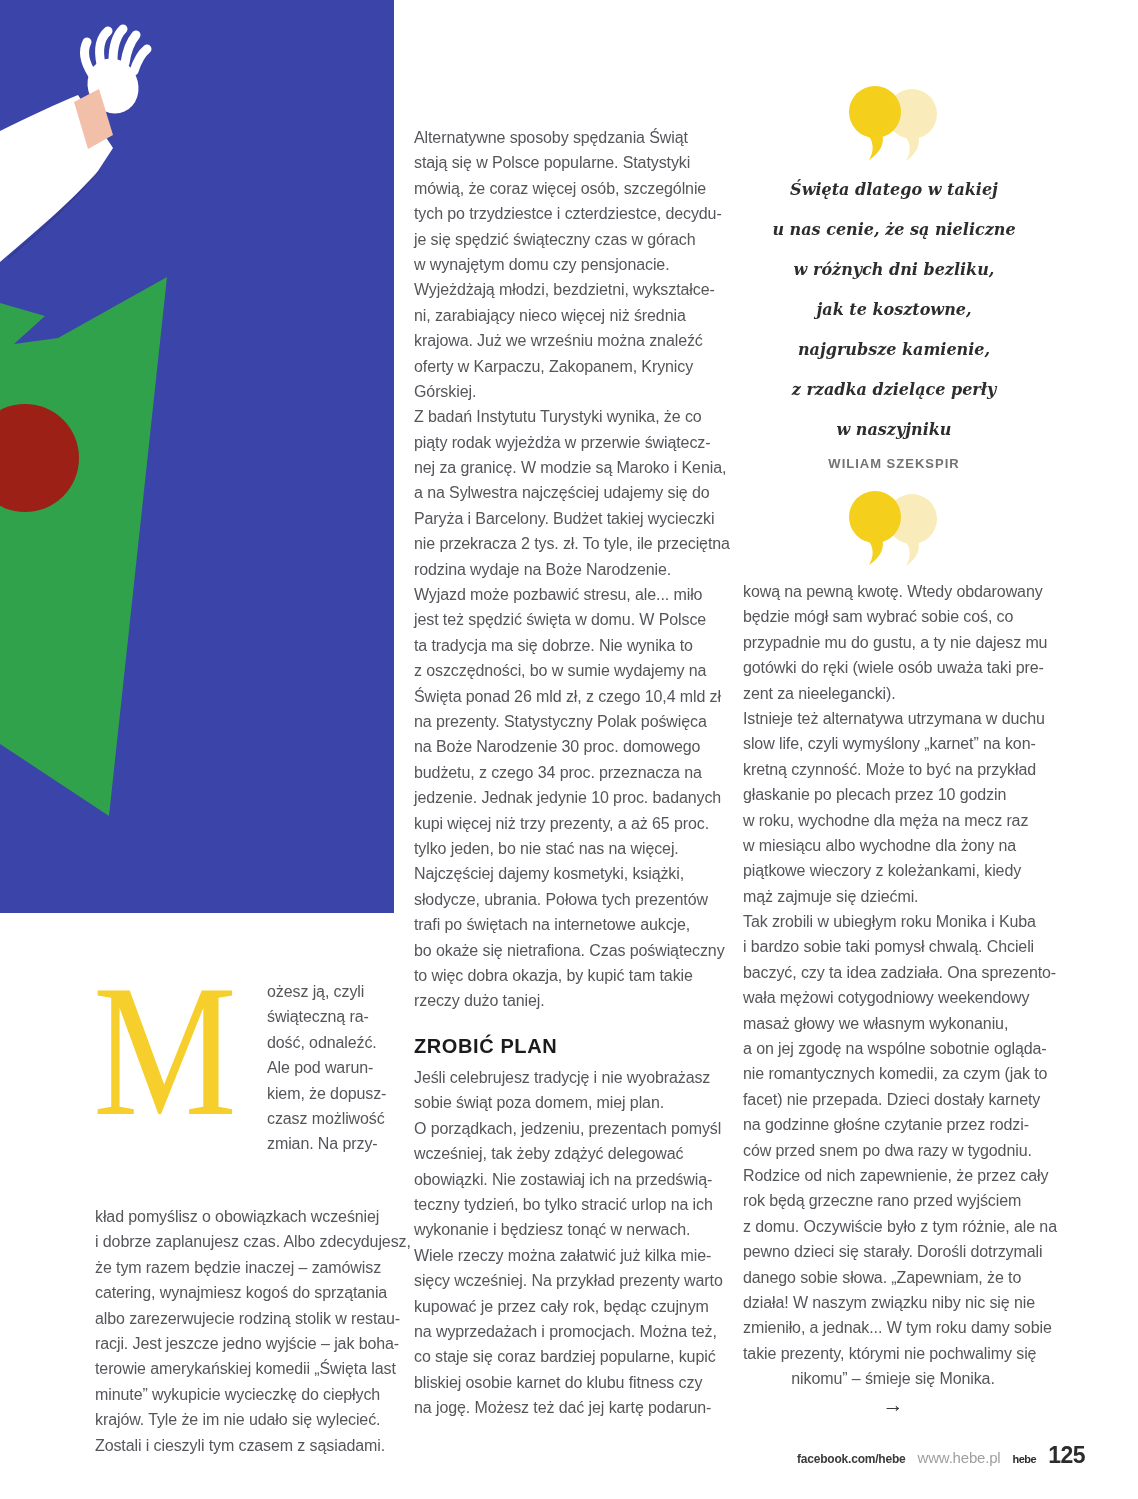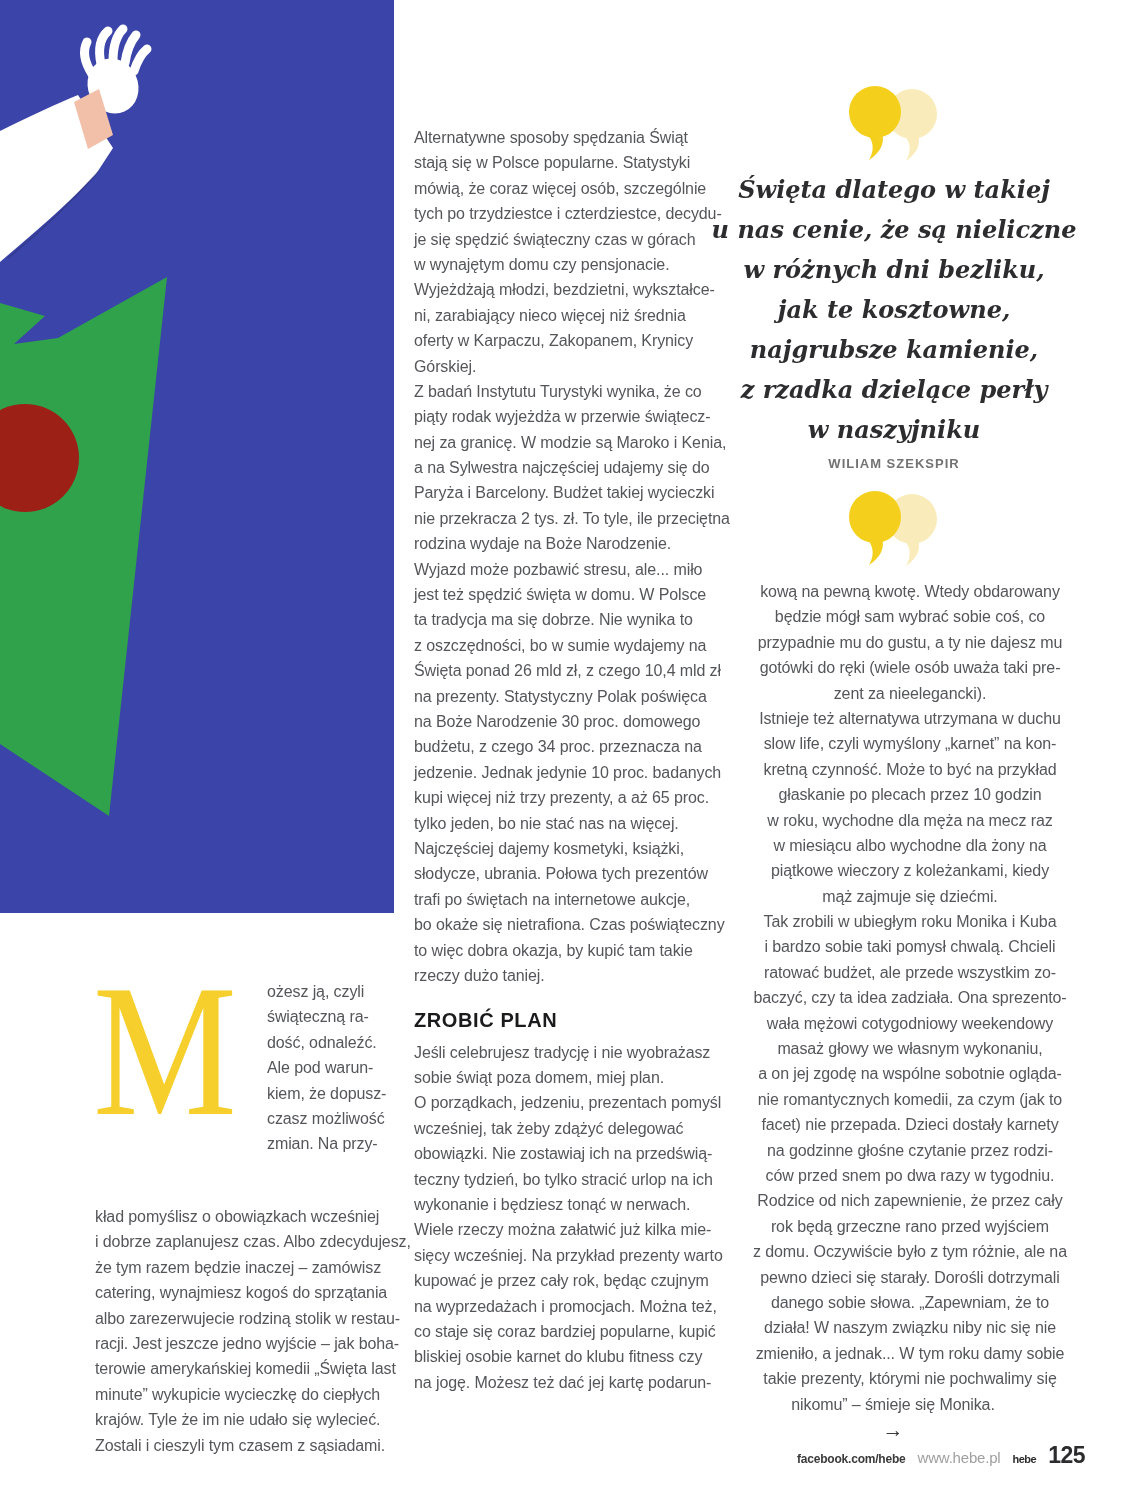--- a/index.html
+++ b/index.html
@@ -16,26 +16,26 @@
 
   .col-mid{left:414px;top:125px;width:332px;}
   .mid-heading{font-weight:bold;color:#1b1b1d;font-size:20px;letter-spacing:0.6px;
                margin-top:20px;margin-bottom:6px;white-space:nowrap;}
 
   
   .quote-block{position:absolute;left:705px;top:80px;width:378px;text-align:center;}
   .quote-icon{display:block;margin:0 auto;}
   .quote-lines{margin-top:4px;}
   .quote-line{font-family:"DejaVu Serif",serif;font-style:italic;font-weight:600;
-              font-size:24px;line-height:40px;color:#2d2d2f;white-space:nowrap;}
+              font-size:16px;line-height:40px;color:#2d2d2f;white-space:nowrap;}
   .attribution{margin-top:6px;font-size:13px;font-weight:bold;letter-spacing:1px;
                color:#737373;}
   .quote-icon.second{margin-top:14px;}
 
-  .col-right{left:743px;top:579px;width:334px;text-align:center;}
+  .col-right{left:743px;top:579px;width:334px;}
   .lastline-row{display:flex;justify-content:space-between;align-items:center;
                 height:25.4px;width:300px;flex-direction:column;}
   .arrow{color:#3a3a3c;font-size:21px;line-height:25.4px;}
 
   
   .dropcap{position:absolute;left:93px;top:978px;width:170px;height:145px;
            font-family:"Liberation Serif",serif;font-size:188px;line-height:0.78;
            color:#F6CF2C;transform:scale(0.86,1);transform-origin:left top;}
   .col-left-narrow{left:267px;top:979px;width:128px;}
   .col-left-full{left:95px;top:1204px;width:300px;}
@@ -111,20 +111,21 @@
     <div>
 
     <div class="line">Alternatywne sposoby spędzania Świąt</div>
         <div class="line">stają się w Polsce popularne. Statystyki</div>
         <div class="line">mówią, że coraz więcej osób, szczególnie</div>
         <div class="line">tych po trzydziestce i czterdziestce, decydu-</div>
         <div class="line">je się spędzić świąteczny czas w górach</div>
         <div class="line">w wynajętym domu czy pensjonacie.</div>
         <div class="line">Wyjeżdżają młodzi, bezdzietni, wykształce-</div>
         <div class="line">ni, zarabiający nieco więcej niż średnia</div>
+        <div class="line">krajowa. Już we wrześniu można znaleźć</div>
         <div class="line">oferty w Karpaczu, Zakopanem, Krynicy</div>
         <div class="line">Górskiej.</div>
         <div class="line">Z badań Instytutu Turystyki wynika, że co</div>
         <div class="line">piąty rodak wyjeżdża w przerwie świątecz-</div>
         <div class="line">nej za granicę. W modzie są Maroko i Kenia,</div>
         <div class="line">a na Sylwestra najczęściej udajemy się do</div>
         <div class="line">Paryża i Barcelony. Budżet takiej wycieczki</div>
         <div class="line">nie przekracza 2 tys. zł. To tyle, ile przeciętna</div>
         <div class="line">rodzina wydaje na Boże Narodzenie.</div>
         <div class="line">Wyjazd może pozbawić stresu, ale... miło</div>
@@ -176,21 +177,20 @@
         <div class="line">Istnieje też alternatywa utrzymana w duchu</div>
         <div class="line">slow life, czyli wymyślony „karnet” na kon-</div>
         <div class="line">kretną czynność. Może to być na przykład</div>
         <div class="line">głaskanie po plecach przez 10 godzin</div>
         <div class="line">w roku, wychodne dla męża na mecz raz</div>
         <div class="line">w miesiącu albo wychodne dla żony na</div>
         <div class="line">piątkowe wieczory z koleżankami, kiedy</div>
         <div class="line">mąż zajmuje się dziećmi.</div>
         <div class="line">Tak zrobili w ubiegłym roku Monika i Kuba</div>
         <div class="line">i bardzo sobie taki pomysł chwalą. Chcieli</div>
-        <div class="line">ratować budżet, ale przede wszystkim zo-</div>
         <div class="line">baczyć, czy ta idea zadziała. Ona sprezento-</div>
         <div class="line">wała mężowi cotygodniowy weekendowy</div>
         <div class="line">masaż głowy we własnym wykonaniu,</div>
         <div class="line">a on jej zgodę na wspólne sobotnie ogląda-</div>
         <div class="line">nie romantycznych komedii, za czym (jak to</div>
         <div class="line">facet) nie przepada. Dzieci dostały karnety</div>
         <div class="line">na godzinne głośne czytanie przez rodzi-</div>
         <div class="line">ców przed snem po dwa razy w tygodniu.</div>
         <div class="line">Rodzice od nich zapewnienie, że przez cały</div>
         <div class="line">rok będą grzeczne rano przed wyjściem</div>

